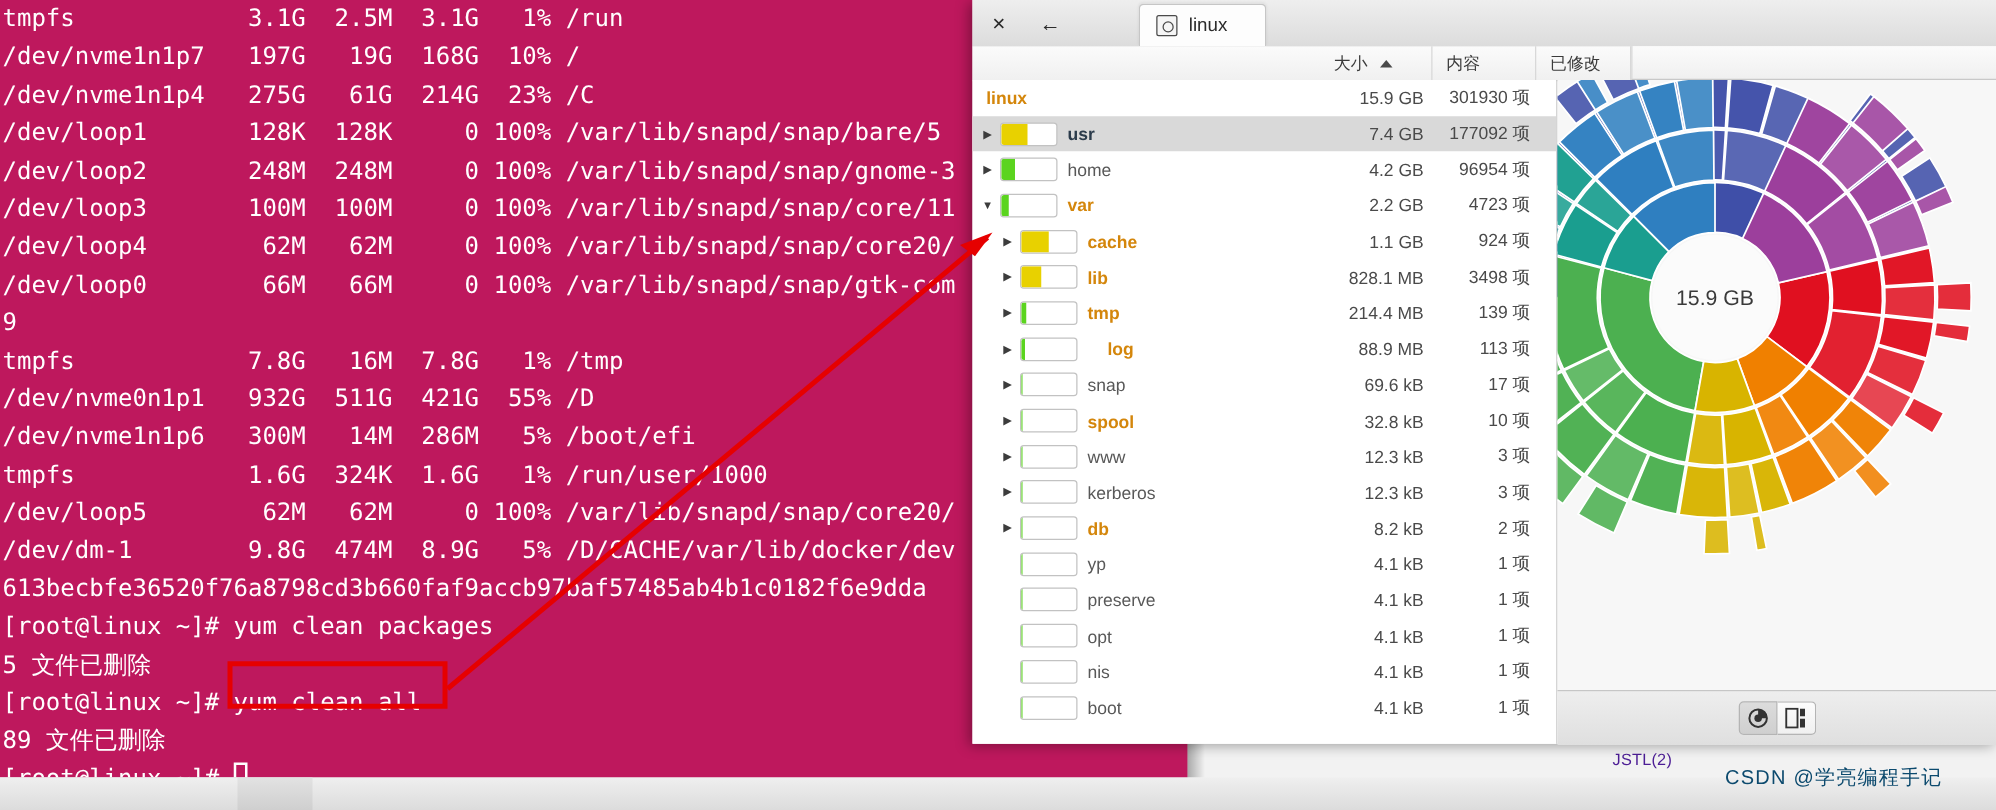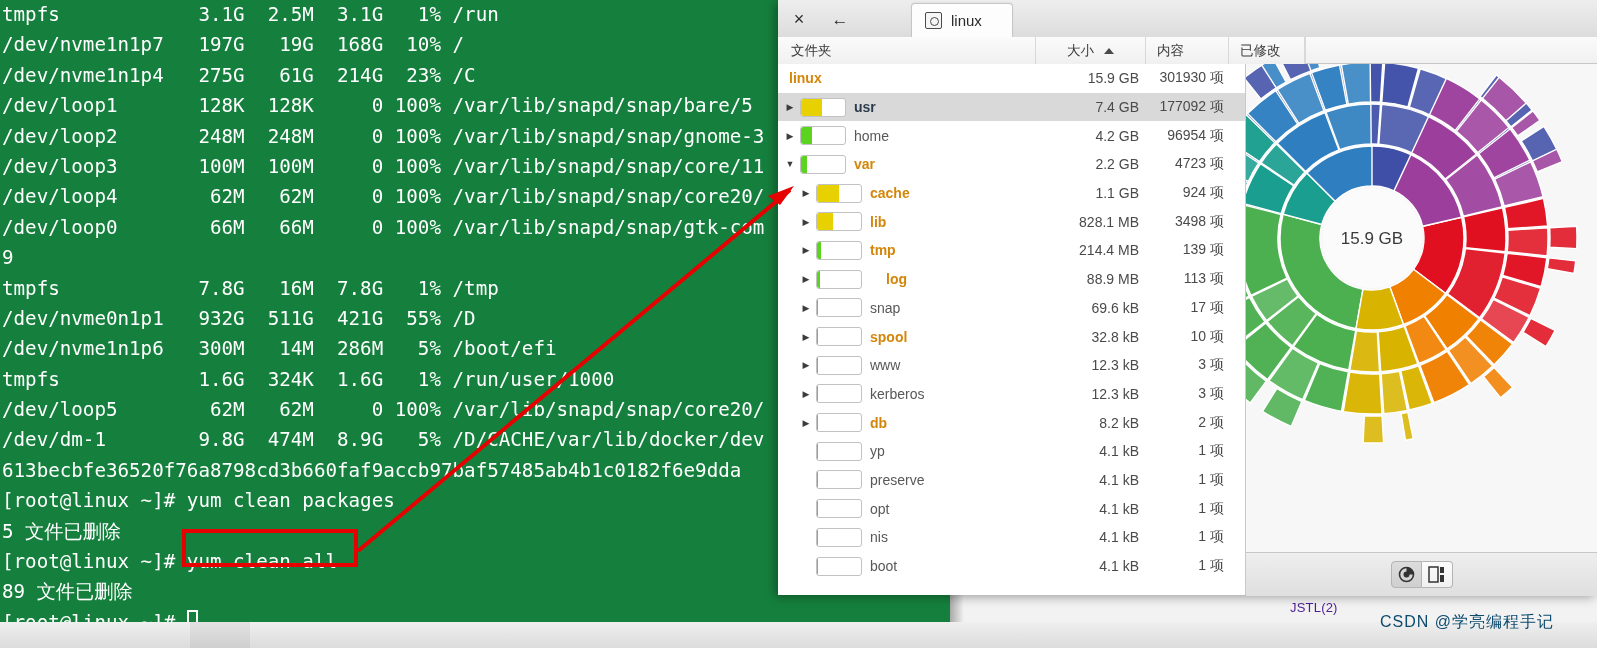--- a/index.html
+++ b/index.html
@@ -7,21 +7,21 @@
   body{
     width:1597px;height:648px;overflow:hidden;position:relative;
     background:#f2f2f2;
     font-family:"Liberation Sans","DejaVu Sans",sans-serif;
     -webkit-font-smoothing:antialiased;
   }
 
   
   #terminal{
     position:absolute;left:0;top:0;width:950px;height:622px;
-    background:#15803d;color:#fff;
+    background:#be185d;color:#fff;
     font-family:"DejaVu Sans Mono","Liberation Mono",monospace;
     font-size:19.2px;line-height:30.4px;
     white-space:pre;overflow:hidden;
     padding:0 0 0 2px;box-sizing:border-box;
   }
   #terminal .tline{height:30.4px;}
   #terminal .cursor{
     display:inline-block;width:11px;height:23px;
     border:2px solid #fff;background:transparent;
     vertical-align:-4px;box-sizing:border-box;
@@ -190,23 +190,20 @@
   <div id="fm-titlebar">
     <div class="tb-btn" id="btn-close">×</div>
     <div class="tb-btn" id="btn-back">←</div>
     <div id="fm-tab">
       <span class="disk-ico"></span>
       <span class="tab-label">linux</span>
     </div>
   </div>
 
   <div id="fm-head">
-    <div class="col" id="col-name">
-      <span>文件夹</span>
-    </div>
     <div class="col" id="col-size">
       <span>大小</span>
       <span class="sort-arrow"></span>
     </div>
     <div class="col" id="col-items">
       <span>内容</span>
     </div>
     <div class="col" id="col-mod">
       <span>已修改</span>
     </div>

